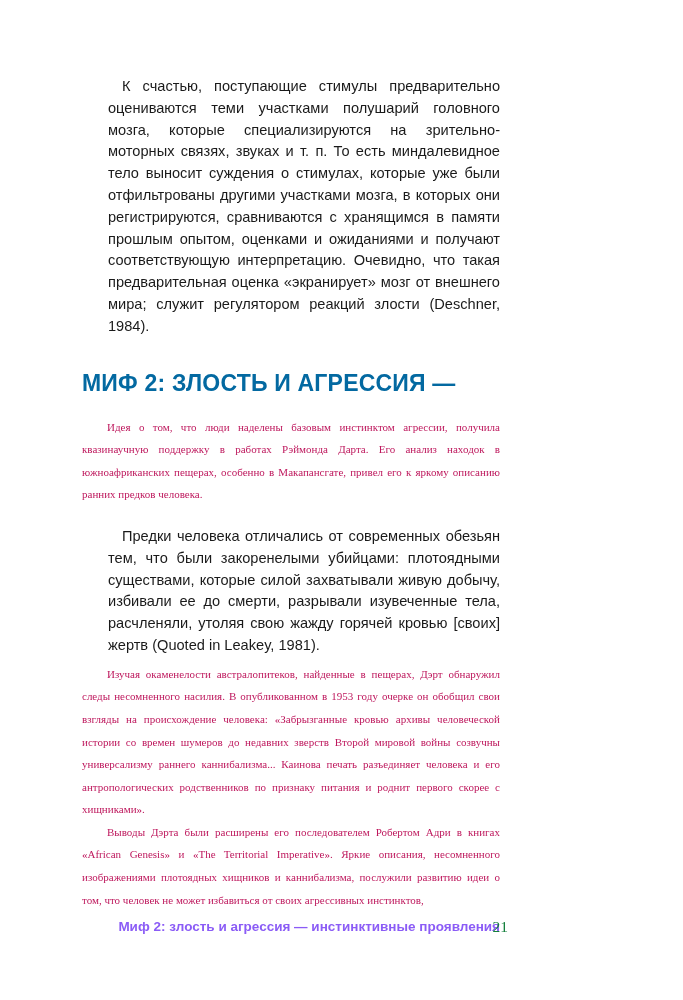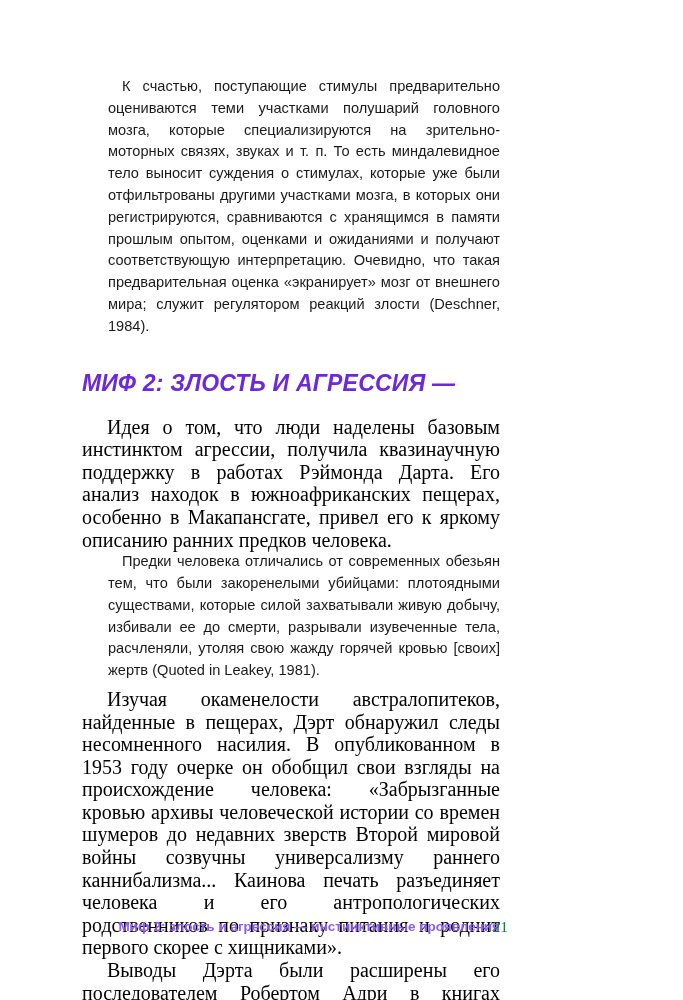--- a/index.html
+++ b/index.html
@@ -31,35 +31,34 @@
     padding-left: 26px;
     text-indent: 14px;
     margin: 0;
   }
   .heading {
     font-family: "Liberation Sans", sans-serif;
     font-weight: bold;
     font-size: 23px;
     line-height: 29px;
     letter-spacing: 0.2px;
-    color: #6d28d9;
+    color: #0369a1;
     margin: 31px 0 0 0;
-    font-style: italic;
   }
   .para {
-    font-size: 20px;
+    font-size: 11px;
     line-height: 22.6px;
     text-align: justify;
     text-indent: 25px;
     margin: 0;
-    color: #000000;
+    color: #be185d;
   }
   .para.first-after-heading { margin-top: 18px; }
   .para.after-quote { margin-top: 6px; }
-  .blockquote.mid { }
+  .blockquote.mid { margin-top: 20px; }
   .footer {
     position: absolute;
     left: 82px;
     right: 82px;
     top: 916px;
     height: 22px;
   }
   .footer .running-title {
     font-family: "Liberation Sans", sans-serif;
     font-weight: bold;
@@ -87,20 +86,20 @@
   <p class="blockquote">К счастью, поступающие стимулы предварительно оцениваются теми участками полушарий головного мозга, которые специализируются на зрительно-моторных связях, звуках и т. п. То есть миндалевидное тело выносит суждения о стимулах, которые уже были отфильтрованы другими участками мозга, в которых они регистрируются, сравниваются с хранящимся в памяти прошлым опытом, оценками и ожиданиями и получают соответствующую интерпретацию. Очевидно, что такая предварительная оценка «экранирует» мозг от внешнего мира; служит регулятором реакций злости (Deschner, 1984).</p>
 
   <h1 class="heading"><span>МИФ 2: ЗЛОСТЬ И АГРЕССИЯ —</span><br></h1>
 
   <p class="para first-after-heading">Идея о том, что люди наделены базовым инстинктом агрессии, получила квазинаучную поддержку в работах Рэймонда Дарта. Его анализ находок в южноафриканских пещерах, особенно в Макапансгате, привел его к яркому описанию ранних предков человека.</p>
 
   <p class="blockquote mid">Предки человека отличались от современных обезьян тем, что были закоренелыми убийцами: плотоядными существами, которые силой захватывали живую добычу, избивали ее до смерти, разрывали изувеченные тела, расчленяли, утоляя свою жажду горячей кровью [своих] жертв (Quoted in Leakey, 1981).</p>
 
   <p class="para after-quote">Изучая окаменелости австралопитеков, найденные в пещерах, Дэрт обнаружил следы несомненного насилия. В опубликованном в 1953 году очерке он обобщил свои взгляды на происхождение человека: «Забрызганные кровью архивы человеческой истории со времен шумеров до недавних зверств Второй мировой войны созвучны универсализму раннего каннибализма... Каинова печать разъединяет человека и его антропологических родственников по признаку питания и роднит первого скорее с хищниками».</p>
 
-  <p class="para">Выводы Дэрта были расширены его последователем Робертом Адри в книгах «African Genesis» и «The Territorial Imperative». Яркие описания, изобилующие изображениями плотоядных хищников и каннибализма, послужили развитию идеи о том, что человек не может избавиться от своих агрессивных инстинктов,</p>
+  <p class="para">Выводы Дэрта были расширены его последователем Робертом Адри в книгах «African Genesis» и «The Territorial Imperative». Яркие описания, несомненного изображениями плотоядных хищников и каннибализма, послужили развитию идеи о том, что человек не может избавиться от своих агрессивных инстинктов,</p>
 
   <div class="footer">
     <div class="running-title">Миф 2: злость и агрессия — инстинктивные проявления</div>
     <div class="page-number">21</div>
   </div>
 
 </div>
 
 </body></html>

